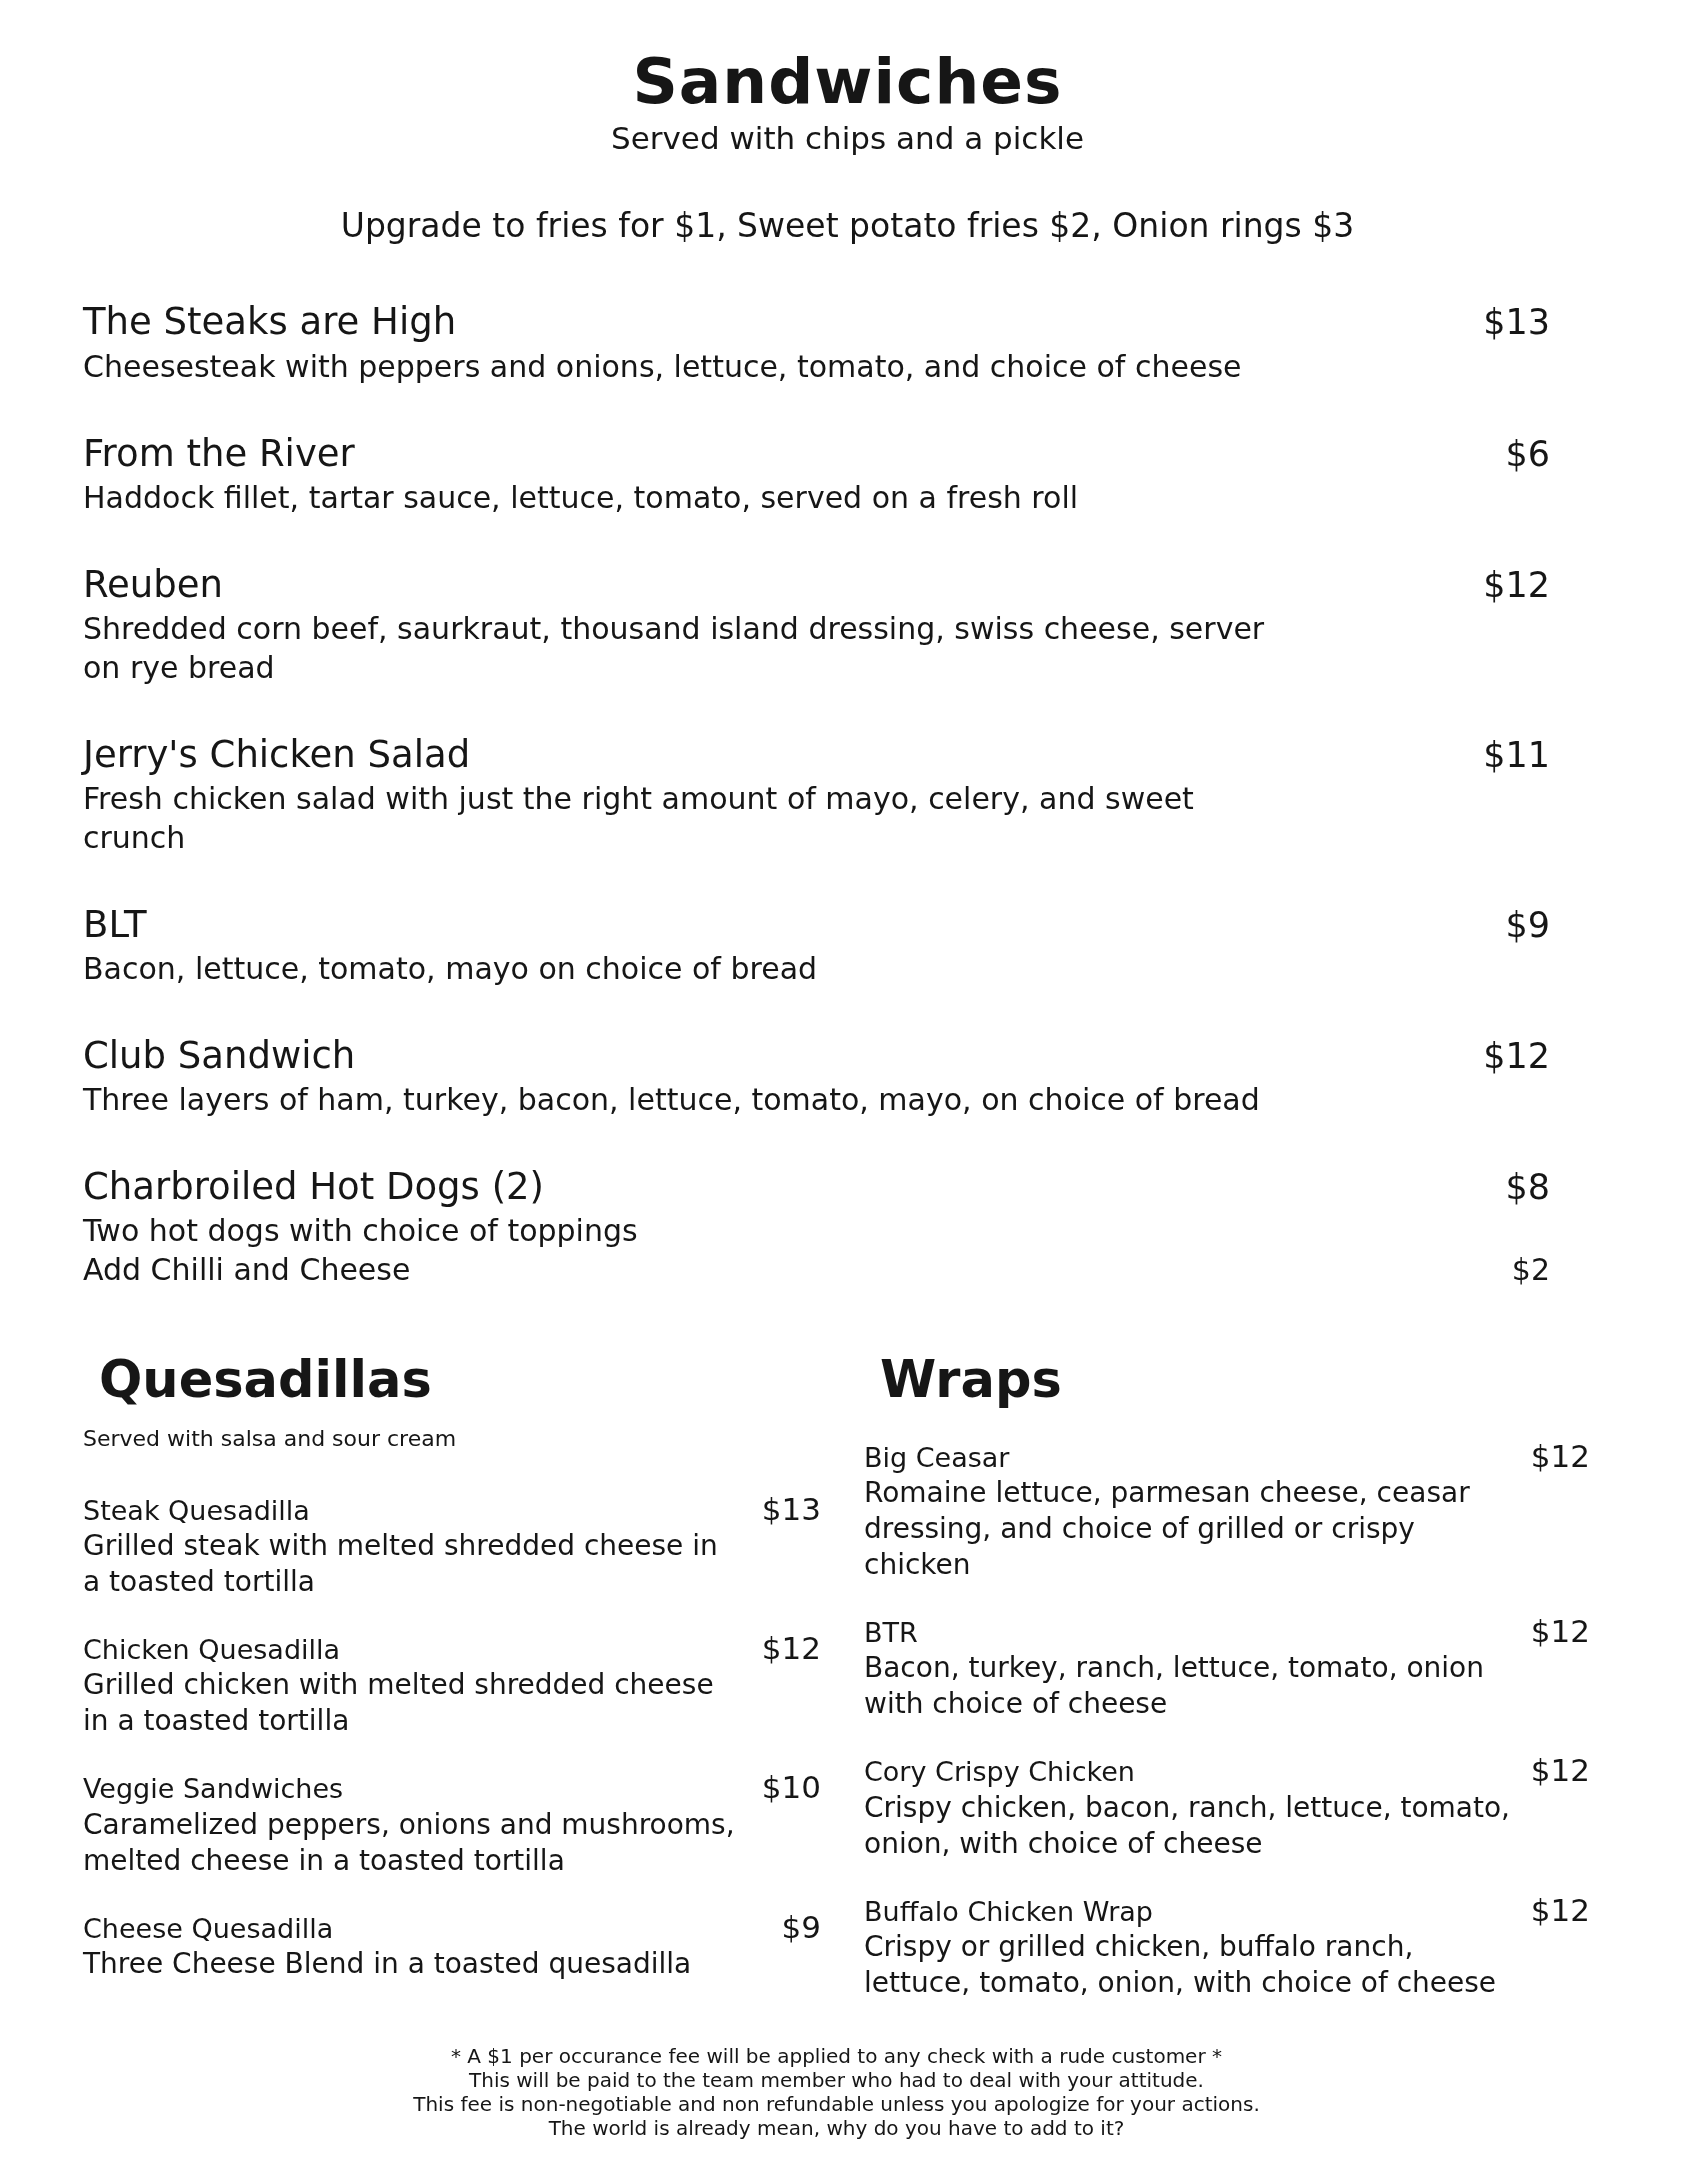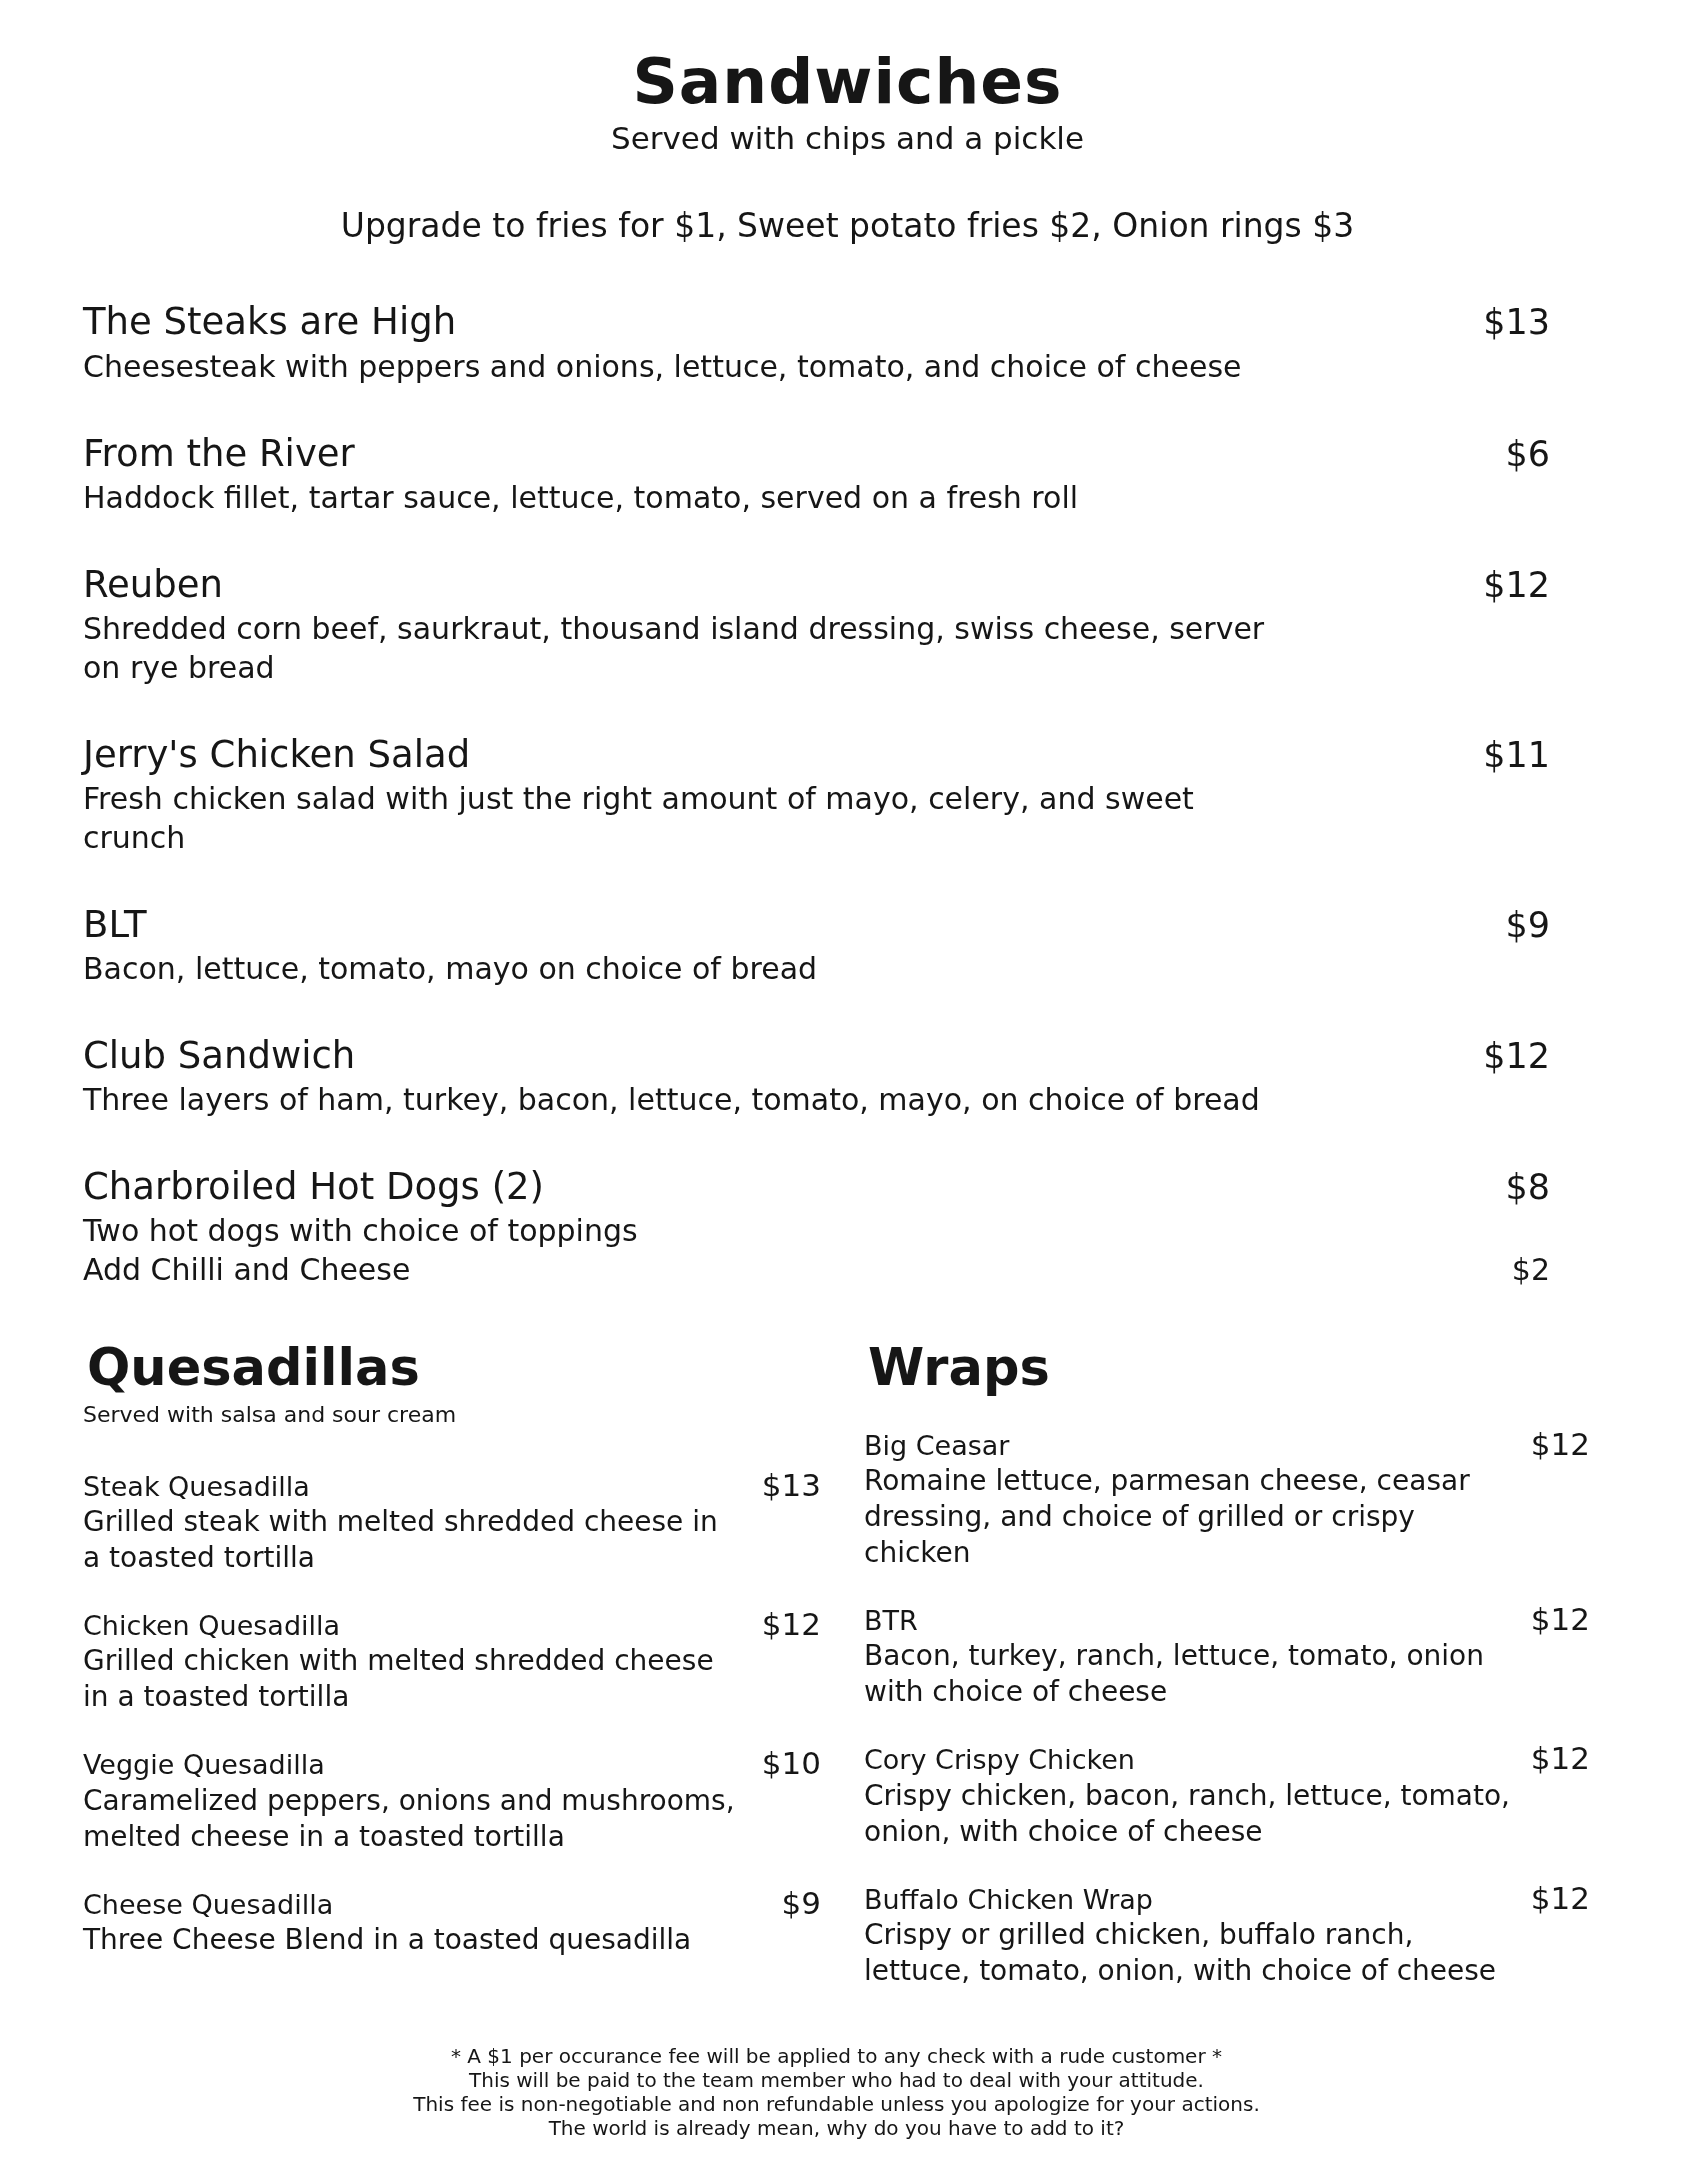--- a/index.html
+++ b/index.html
@@ -22,21 +22,21 @@
   .item-head{display:flex;justify-content:space-between;align-items:baseline;}
   .item-name{font-size:37px;line-height:1.3;}
   .item-price{font-size:35px;white-space:nowrap;}
   .item-desc{font-size:30px;line-height:39px;}
   .item-addon{display:flex;justify-content:space-between;align-items:baseline;font-size:30px;line-height:39px;}
   .addon-price{font-size:30px;white-space:nowrap;}
 
   .columns{display:flex;margin:26px 99px 0 77px;}
   .col-left{width:738px;margin-right:43px;}
   .col-right{flex:1;}
-  .col-heading{margin:4px;font-size:51px;font-weight:bold;line-height:1.2;}
+  .col-heading{margin:16px;font-size:51px;font-weight:bold;line-height:1.2;}
   .col-subheading{font-size:22px;margin-top:4px;}
   #quesadillas-list{margin-top:40px;}
   #wraps-list{margin-top:28px;}
   .col .menu-item{margin-bottom:30px;}
   .col .item-name{font-size:27px;line-height:1.3;}
   .col .item-price{font-size:31px;}
   .col .item-desc{font-size:28px;line-height:36px;}
 
   .fine-print{
     position:absolute;left:0;right:16px;bottom:38px;
@@ -128,21 +128,21 @@
           <div class="menu-item">
             <div class="item-head">
               <span class="item-name">Chicken Quesadilla</span>
               <span class="item-price">$12</span>
             </div>
             <div class="item-desc">Grilled chicken with melted shredded cheese</div>
             <div class="item-desc">in a toasted tortilla</div>
           </div>
           <div class="menu-item">
             <div class="item-head">
-              <span class="item-name">Veggie Quesadilla</span>
+              <span class="item-name">Veggie Sandwiches</span>
               <span class="item-price">$10</span>
             </div>
             <div class="item-desc">Caramelized peppers, onions and mushrooms,</div>
             <div class="item-desc">melted cheese in a toasted tortilla</div>
           </div>
           <div class="menu-item">
             <div class="item-head">
               <span class="item-name">Cheese Quesadilla</span>
               <span class="item-price">$9</span>
             </div>

